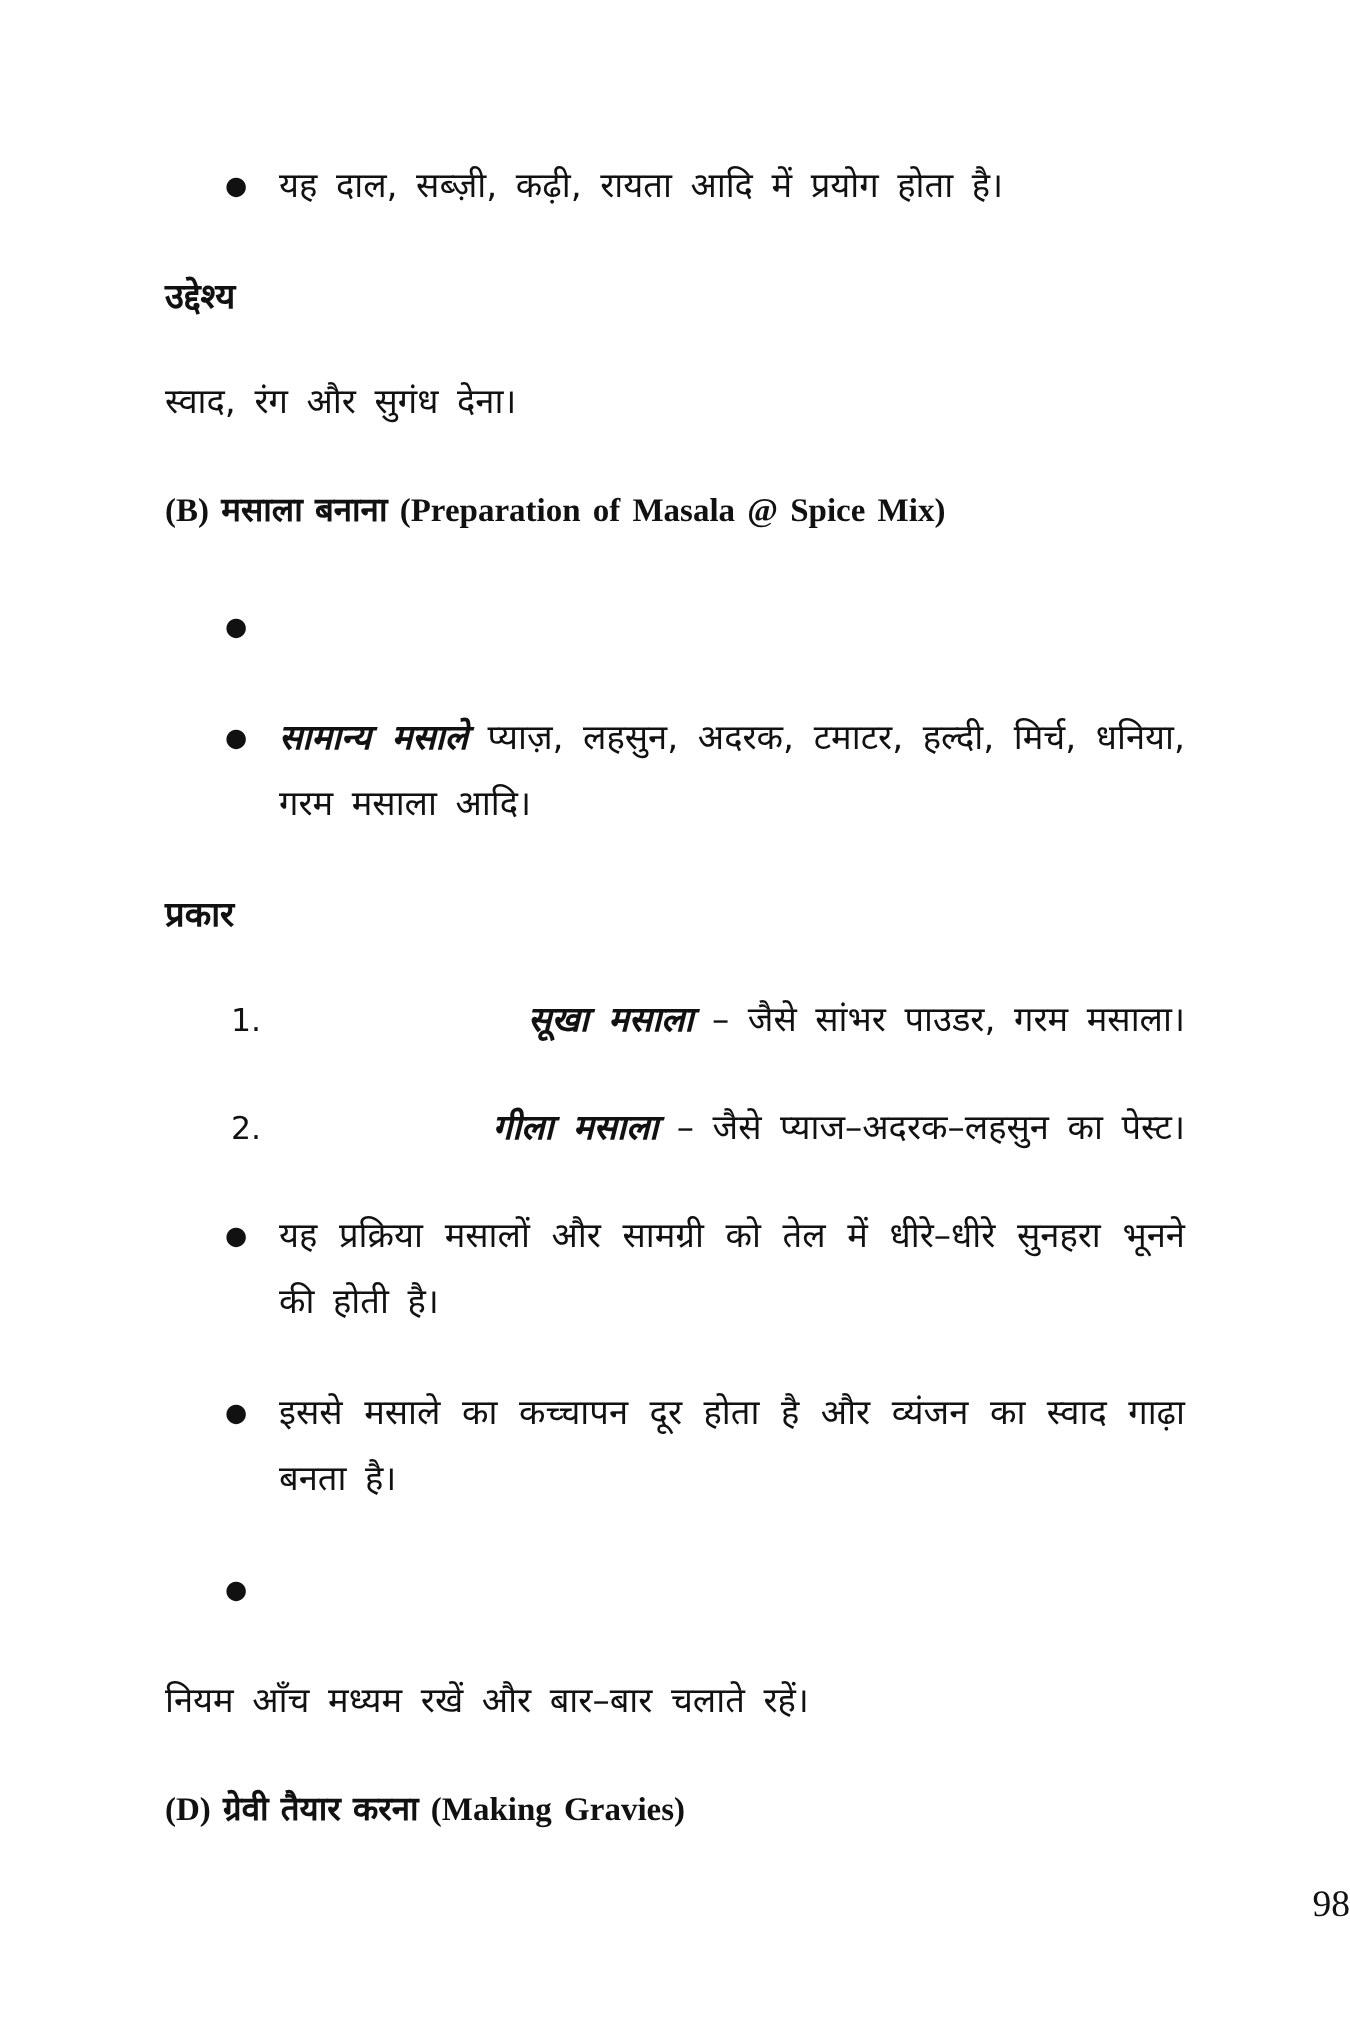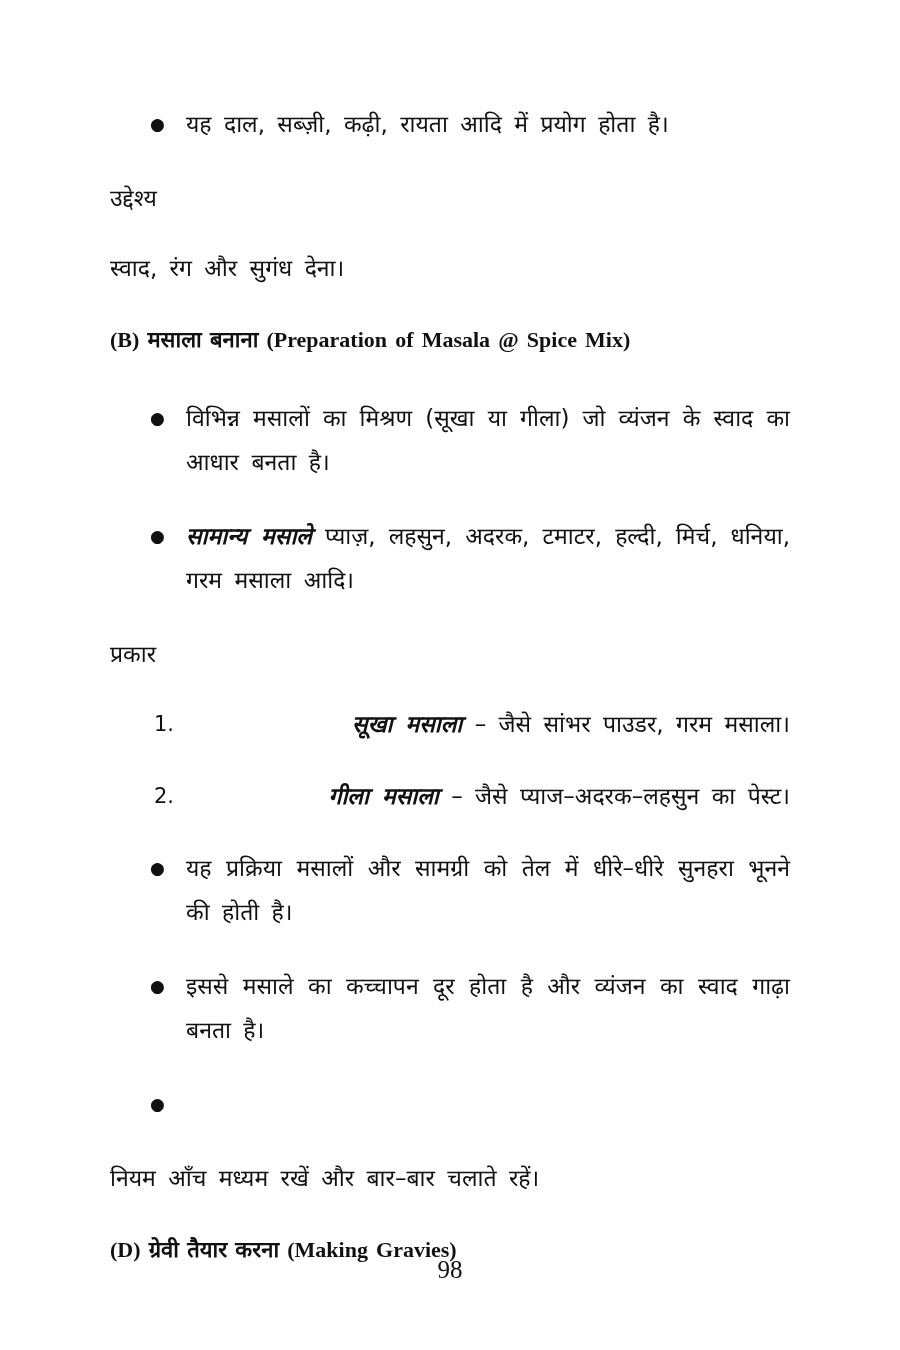--- a/index.html
+++ b/index.html
@@ -60,34 +60,34 @@
   
   .section-heading {
     font-family: "Liberation Serif", "DejaVu Serif", serif;
     font-weight: bold;
     font-size: 22px;
     line-height: 44px;
     word-spacing: 0.12em;
     margin: 6px 0 34px 0;
   }
   .sub-heading {
-    font-weight: normal;
+    font-weight: bold;
     font-size: 23px;
     margin: 0 0 26px 0;
   }
   .paragraph {
     margin: 0 0 28px 0;
   }
 
   .page-footer {
     position: absolute;
     left: 0;
     bottom: 58px;
     width: 100%;
-    text-align: center;
+    text-align: right;
     font-family: "Liberation Serif", "DejaVu Serif", serif;
     font-size: 25px;
     color: #111111;
   }
 </style>
 </head>
 <body>
 
 <div class="page">
 
@@ -97,21 +97,20 @@
   </div>
 
   <div class="sub-heading block">उद्देश्य</div>
 
   <div class="paragraph block">स्वाद, रंग और सुगंध देना।</div>
 
   <div class="section-heading">(B) मसाला बनाना (Preparation of Masala @ Spice Mix)</div>
 
   <div class="bullet">
     <span class="marker">●</span>
-    <span class="btext">विभिन्न मसालों का मिश्रण (सूखा या गीला) जो व्यंजन के स्वाद का आधार बनता है।</span>
   </div>
 
   <div class="bullet">
     <span class="marker">●</span>
     <span class="btext"><span class="bold-lead">सामान्य मसाले</span><span> प्याज़, लहसुन, अदरक, टमाटर, हल्दी, मिर्च, धनिया, गरम मसाला आदि।</span></span>
   </div>
 
   <div class="sub-heading block">प्रकार</div>
 
   <div class="numitem">

